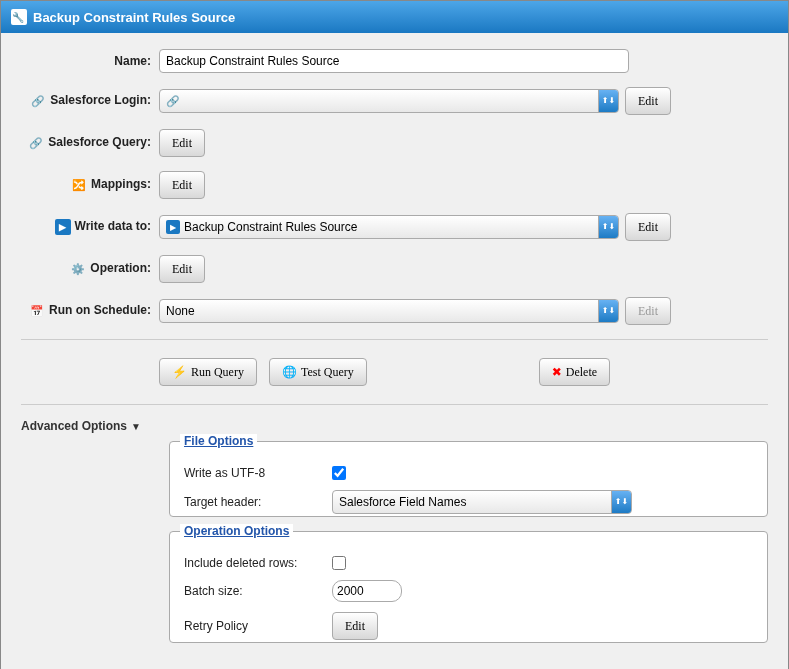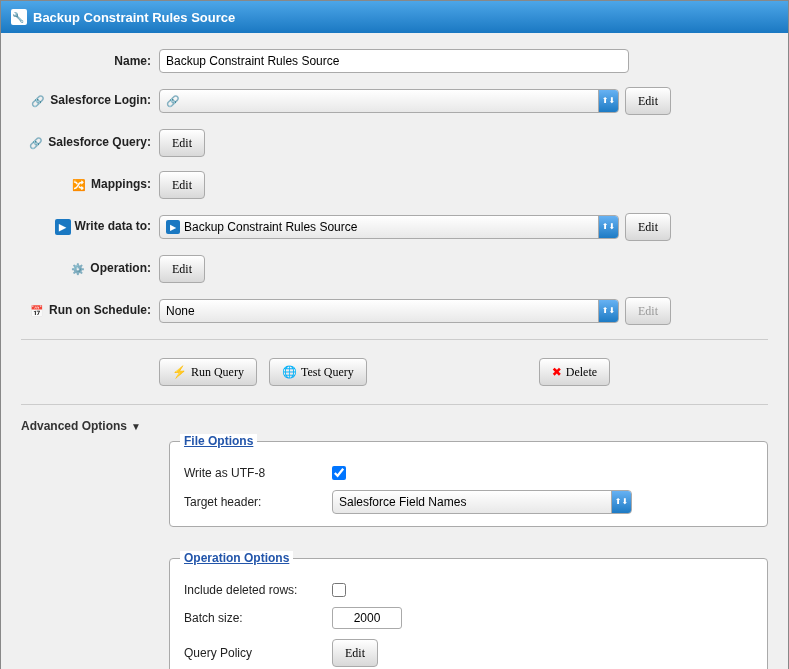--- a/index.html
+++ b/index.html
@@ -197,22 +197,22 @@
     }
 
     .advanced-content {
       margin-left: 148px;
     }
 
     .options-group {
       border: 1px solid #aaa;
       border-radius: 4px;
       background: white;
-      margin-bottom: 31px;
-      padding: 10px 14px 12px;
+      margin-bottom: 14px;
+      padding: 10px 14px 2px;
       position: relative;
     }
 
     .options-group-title {
       position: absolute;
       top: -8px;
       left: 10px;
       background: white;
       padding: 0 4px;
       font-size: 12px;
@@ -238,24 +238,23 @@
     input[type="checkbox"] {
       width: 14px;
       height: 14px;
       cursor: pointer;
     }
 
     input[type="number"], input.batch-input {
       width: 70px;
       height: 22px;
       border: 1px solid #aaa;
-      border-radius: 3px;
+      border-radius: 10px;
       padding: 0 4px;
       font-size: 12px;
-      text-align: center;
     }
 
     .write-to-icon {
       width: 16px;
       height: 16px;
       background: #1a78c2;
       border-radius: 2px;
       display: inline-flex;
       align-items: center;
       justify-content: center;
@@ -413,21 +412,21 @@
             <div class="option-label">Include deleted rows:</div>
             <input type="checkbox" style="">
           </div>
 
           <div class="option-row">
             <div class="option-label">Batch size:</div>
             <input type="text" class="batch-input" value="2000" style="width: 70px; flex: 0 0 auto;">
           </div>
 
           <div class="option-row">
-            <div class="option-label">Query Policy</div>
+            <div class="option-label">Retry Policy</div>
             <button class="btn">Edit</button>
           </div>
         </div>
 
       </div>
     </div>
 
   </div>
 </div>
 

